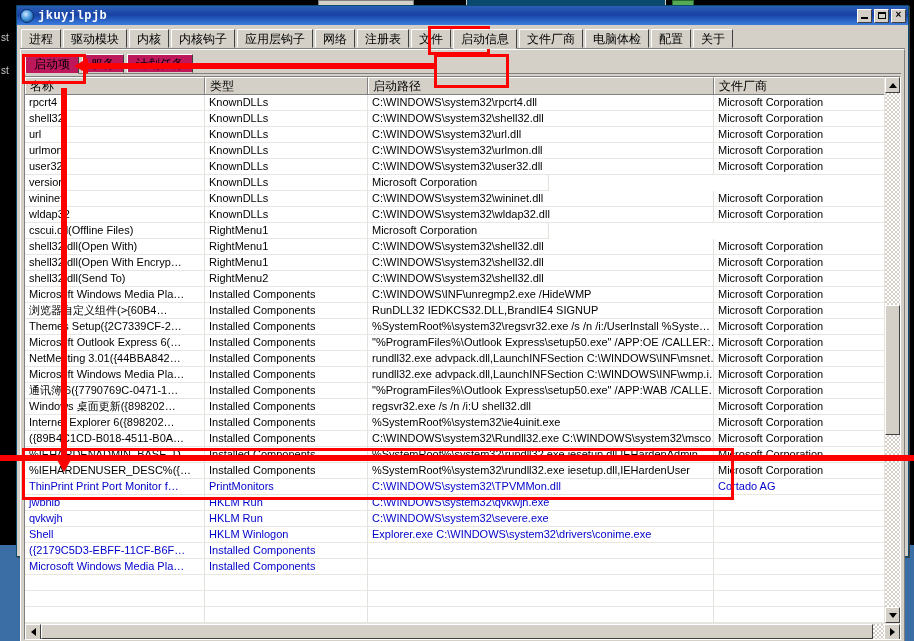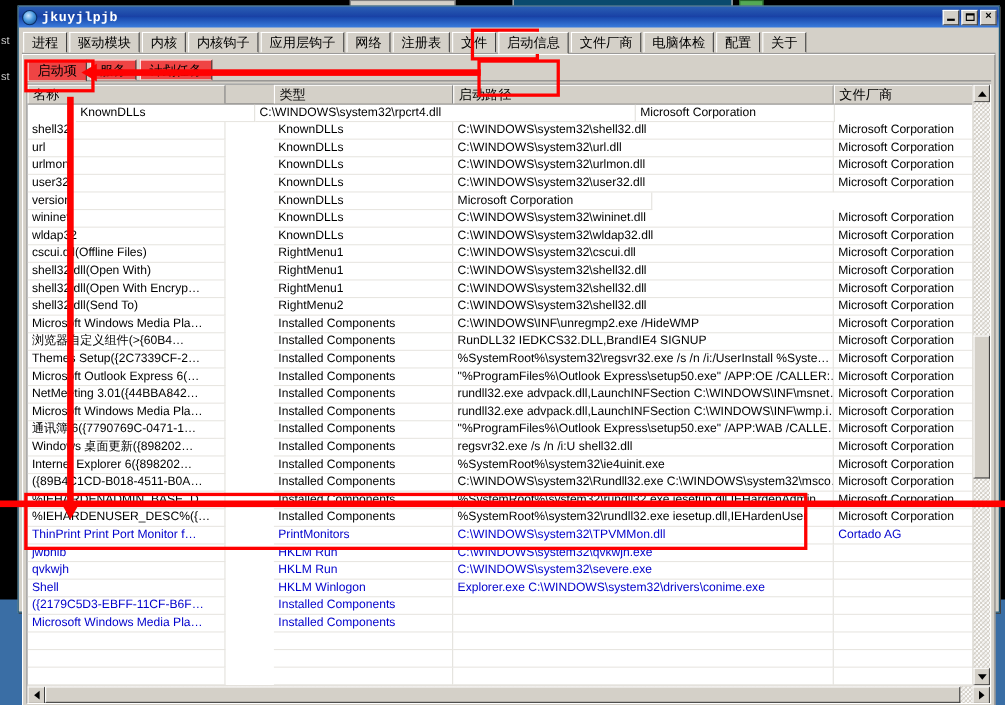--- a/index.html
+++ b/index.html
@@ -149,21 +149,21 @@
     display: flex; align-items: flex-end;
     height: 21px;
     border-bottom: 1px solid #808080;
     padding-left: 1px;
     margin-bottom: 2px;
   }
   .subtab {
     height: 19px;
     padding: 0 8px;
     margin-right: 3px;
-    background: #ef4444;
+    background: #be185d;
     border: 1px solid;
     border-color: #ffffff #404040 #d4d0c8 #ffffff;
     font-size: 12px; color: #000;
     display: flex; align-items: center;
     line-height: 1;
     white-space: nowrap;
   }
   .subtab.sel {
     height: 20px; margin-bottom: -1px;
     border-bottom-color: #d4d0c8;
@@ -207,21 +207,21 @@
     border-bottom: 1px solid #e8e6e1;
     padding-left: 4px;
     overflow: hidden; white-space: nowrap;
     display: flex; align-items: center;
     line-height: 1;
   }
   .row.blue .cell { color: #0000cc; }
 
   
   .c0 { width: 180px; flex: 0 0 180px; }
-  .c1 { width: 163px; flex: 0 0 163px; margin-left: 44px; }
+  .c1 { width: 163px; flex: 0 0 163px; }
   .c2 { width: 346px; flex: 0 0 346px; }
   .c3 { width: 181px; flex: 0 0 181px; text-align: right; }
 
   
   .vsb {
     width: 16px; flex: 0 0 16px;
     background: #d4d0c8;
     display: flex; flex-direction: column;
     border-left: 1px solid #e5e3de;
   }
@@ -378,20 +378,21 @@
           <div class="lv-body">
             <div class="lv-main">
               <div class="lv-head" id="lvhead">
                   <div class="hcell c0">名称</div>
                   <div class="hcell c1">类型</div>
                   <div class="hcell c2">启动路径</div>
                   <div class="hcell c3">文件厂商</div>
                 </div>
               <div class="rows" id="lvrows">
                   <div class="row">
+                    <div class="cell c0">rpcrt4</div>
                     <div class="cell c1">KnownDLLs</div>
                     <div class="cell c2">C:\WINDOWS\system32\rpcrt4.dll</div>
                     <div class="cell c3">Microsoft Corporation</div>
                   </div>
                   <div class="row">
                     <div class="cell c0">shell32</div>
                     <div class="cell c1">KnownDLLs</div>
                     <div class="cell c2">C:\WINDOWS\system32\shell32.dll</div>
                     <div class="cell c3">Microsoft Corporation</div>
                   </div>
@@ -426,21 +427,20 @@
                   </div>
                   <div class="row">
                     <div class="cell c0">wldap32</div>
                     <div class="cell c1">KnownDLLs</div>
                     <div class="cell c2">C:\WINDOWS\system32\wldap32.dll</div>
                     <div class="cell c3">Microsoft Corporation</div>
                   </div>
                   <div class="row">
                     <div class="cell c0">cscui.dll(Offline Files)</div>
                     <div class="cell c1">RightMenu1</div>
-                    <div class="cell c2">C:\WINDOWS\system32\cscui.dll</div>
                     <div class="cell c3">Microsoft Corporation</div>
                   </div>
                   <div class="row">
                     <div class="cell c0">shell32.dll(Open With)</div>
                     <div class="cell c1">RightMenu1</div>
                     <div class="cell c2">C:\WINDOWS\system32\shell32.dll</div>
                     <div class="cell c3">Microsoft Corporation</div>
                   </div>
                   <div class="row">
                     <div class="cell c0">shell32.dll(Open With Encryp…</div>

